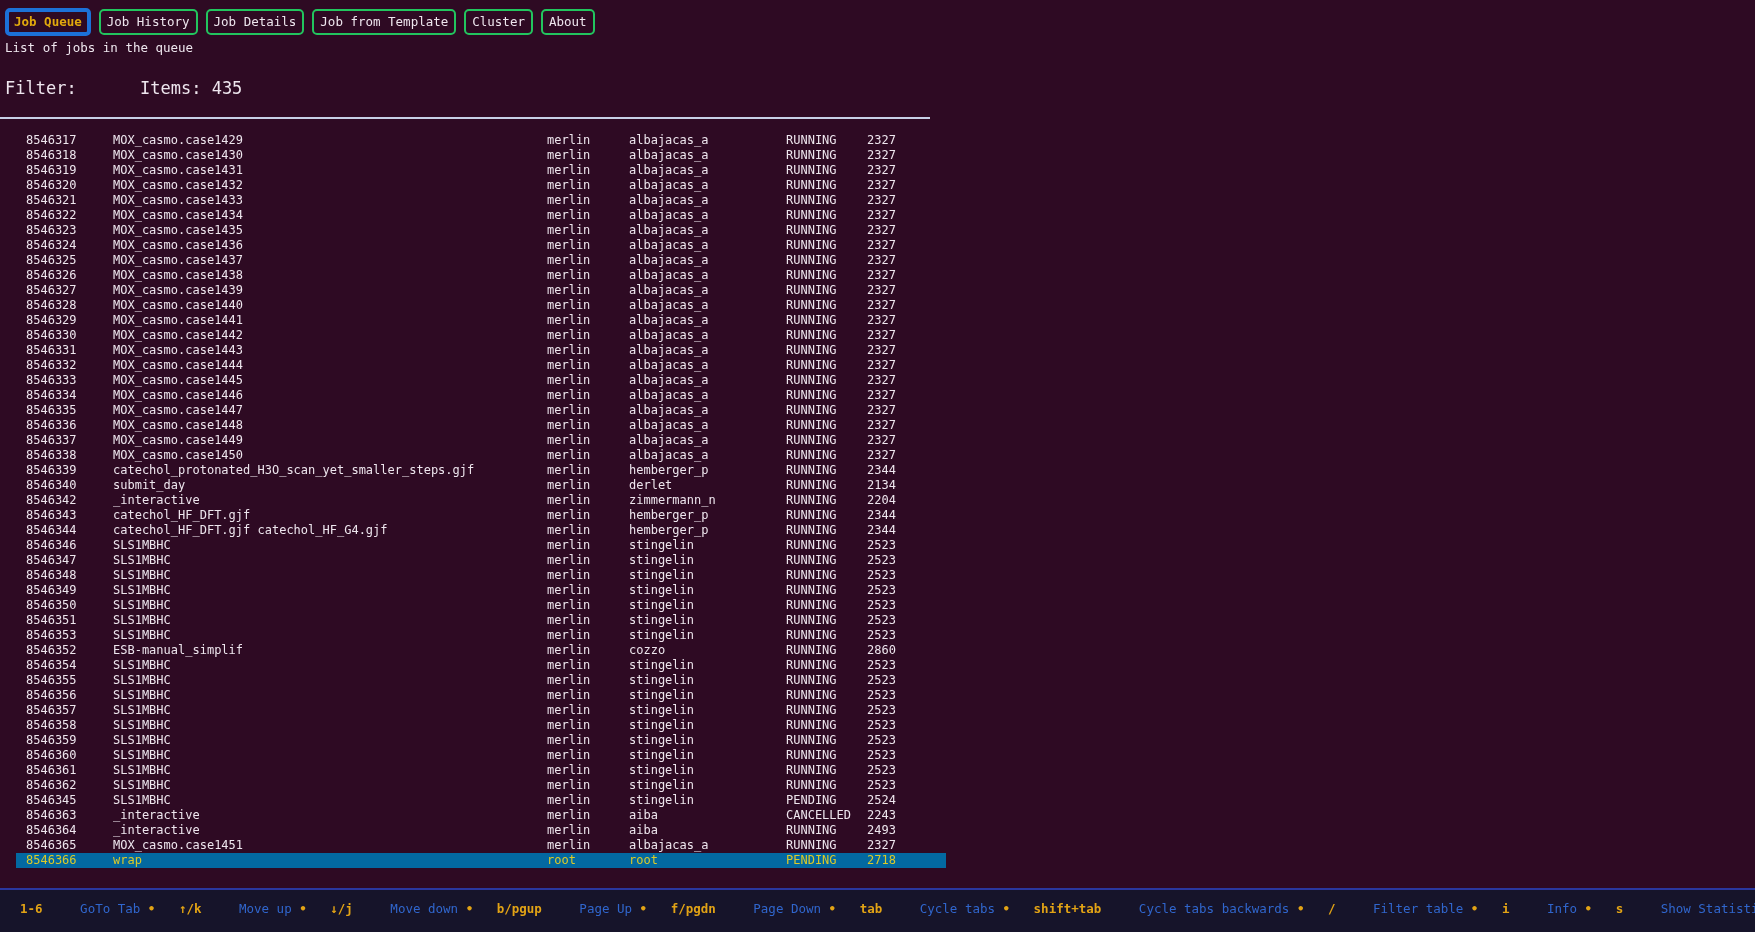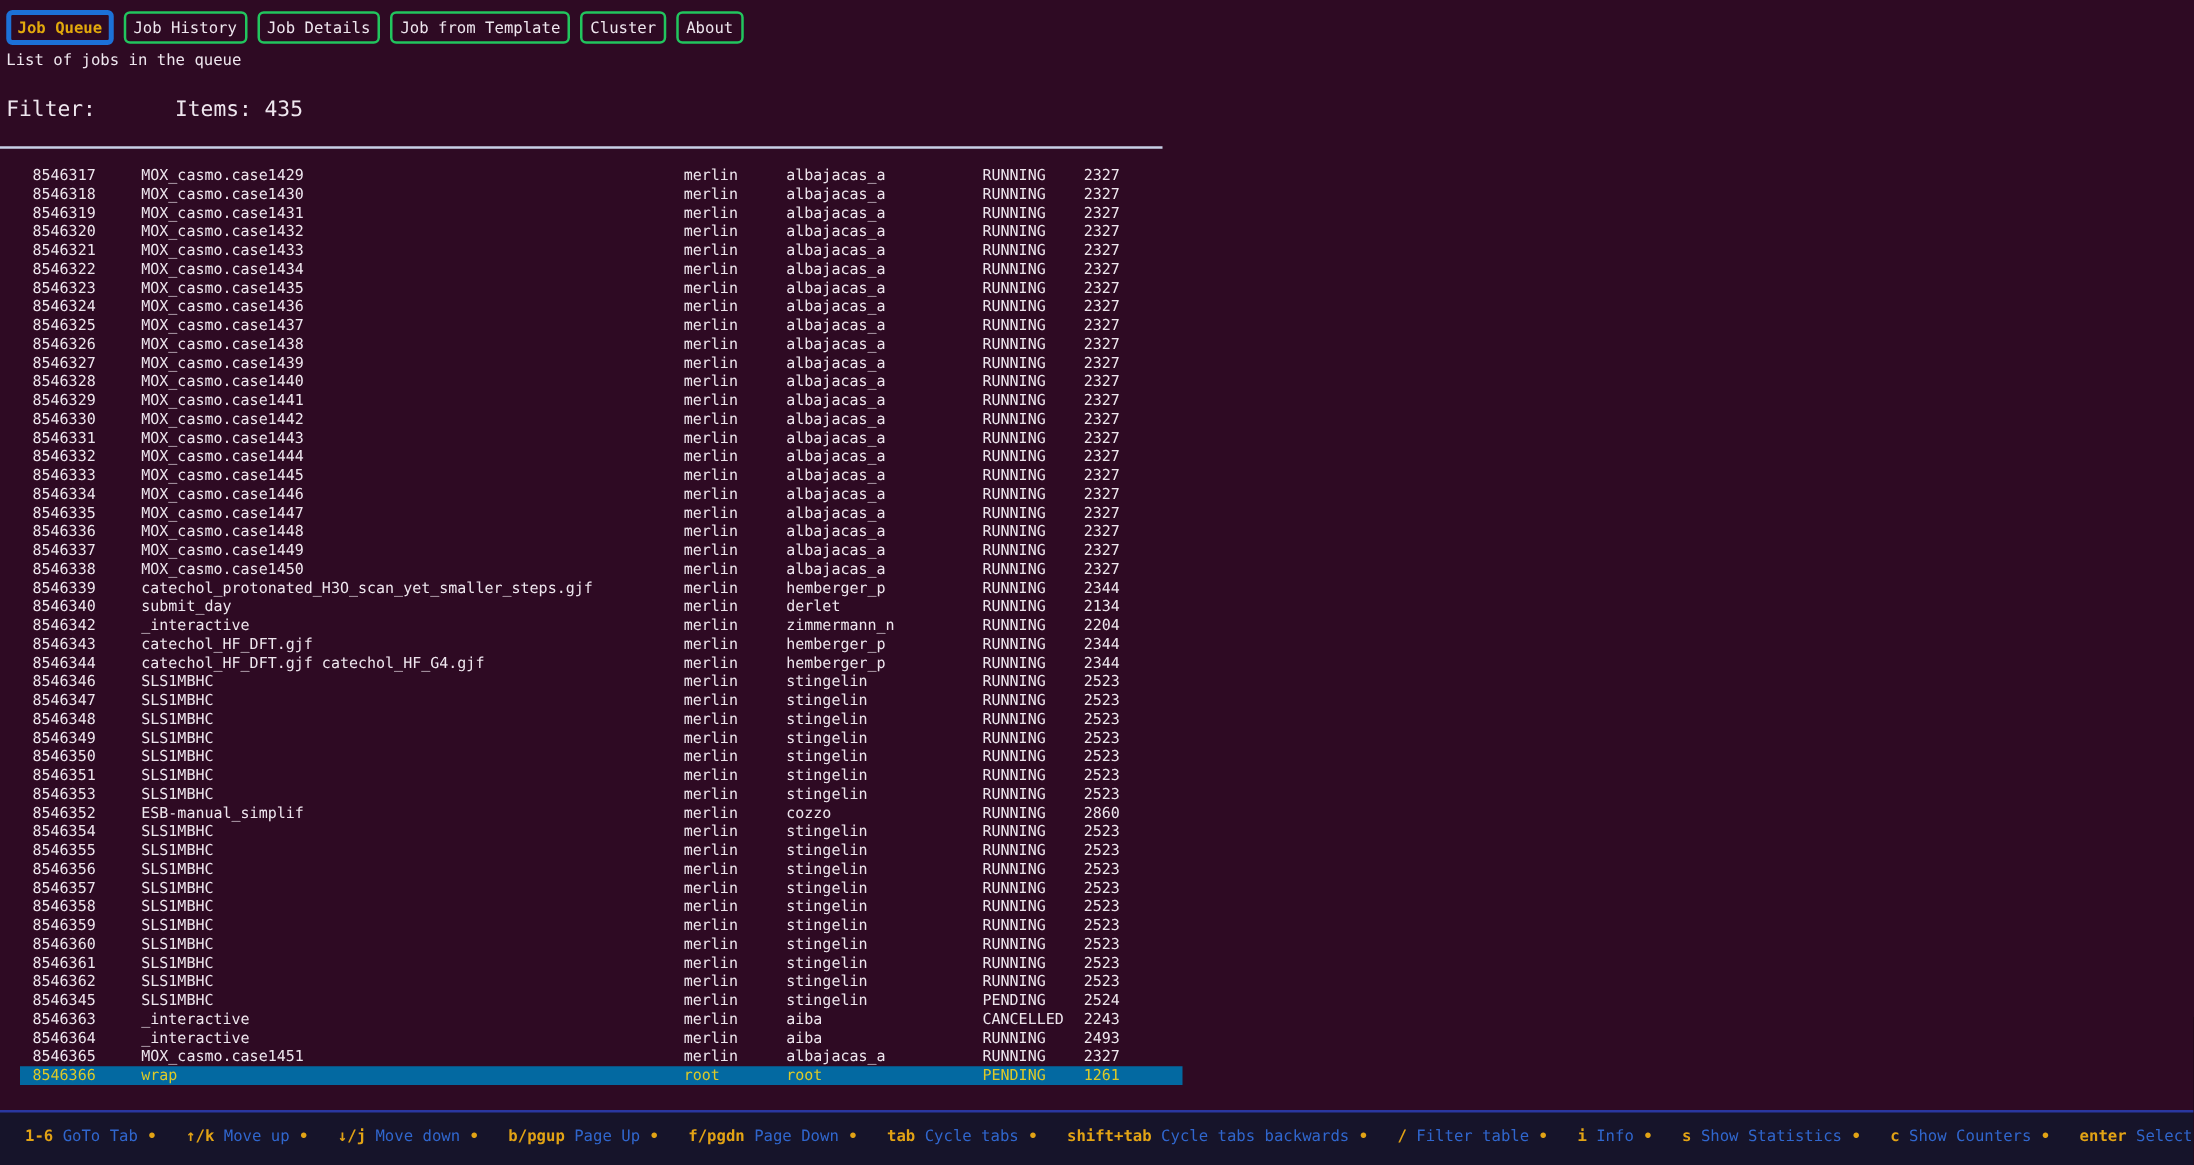--- a/index.html
+++ b/index.html
@@ -33,21 +33,21 @@
   
   .bottombar{
     position:absolute;left:0;right:0;top:888px;bottom:0;
     background:#16142a;border-top:2px solid #2a379f;
   }
   .keybar{
     padding:13px 0 0 4px;font-size:12.5px;line-height:1;
     white-space:nowrap;overflow:hidden;color:#3066cd;
   }
   .keybar .key{color:#e2a315;font-weight:bold;margin-left:16px;}
-  .keybar .desc{color:#3066cd;}
+  .keybar .desc{color:#3066cd;margin-left:30px;}
   .keybar .bullet{color:#e2a315;font-weight:bold;}
 </style>
 </head>
 <body>
 
 <div class="screen">
 
   <div class="tabbar">
     <div class="tab selected">Job Queue</div>
     <div class="tab">Job History</div>
@@ -451,21 +451,21 @@
         <span class="c c3">albajacas_a</span>
         <span class="c c4">RUNNING</span>
         <span class="c c5">2327</span>
       </div>
       <div class="row selected">
         <span class="c c0">8546366</span>
         <span class="c c1">wrap</span>
         <span class="c c2">root</span>
         <span class="c c3">root</span>
         <span class="c c4">PENDING</span>
-        <span class="c c5">1261</span>
+        <span class="c c5">2718</span>
       </div>
     </div>
 
   <div class="bottombar">
     <div class="keybar"><span class="key">1-6</span><span class="desc"> GoTo Tab</span><span class="bullet"> • </span><span class="key">↑/k</span><span class="desc"> Move up</span><span class="bullet"> • </span><span class="key">↓/j</span><span class="desc"> Move down</span><span class="bullet"> • </span><span class="key">b/pgup</span><span class="desc"> Page Up</span><span class="bullet"> • </span><span class="key">f/pgdn</span><span class="desc"> Page Down</span><span class="bullet"> • </span><span class="key">tab</span><span class="desc"> Cycle tabs</span><span class="bullet"> • </span><span class="key">shift+tab</span><span class="desc"> Cycle tabs backwards</span><span class="bullet"> • </span><span class="key">/</span><span class="desc"> Filter table</span><span class="bullet"> • </span><span class="key">i</span><span class="desc"> Info</span><span class="bullet"> • </span><span class="key">s</span><span class="desc"> Show Statistics</span><span class="bullet"> • </span><span class="key">c</span><span class="desc"> Show Counters</span><span class="bullet"> • </span><span class="key">enter</span><span class="desc"> Select entry</span><span class="bullet"> • </span><span class="key">q</span><span class="desc"> Quit scom</span></div>
   </div>
 
 </div>
 
 </body></html>

